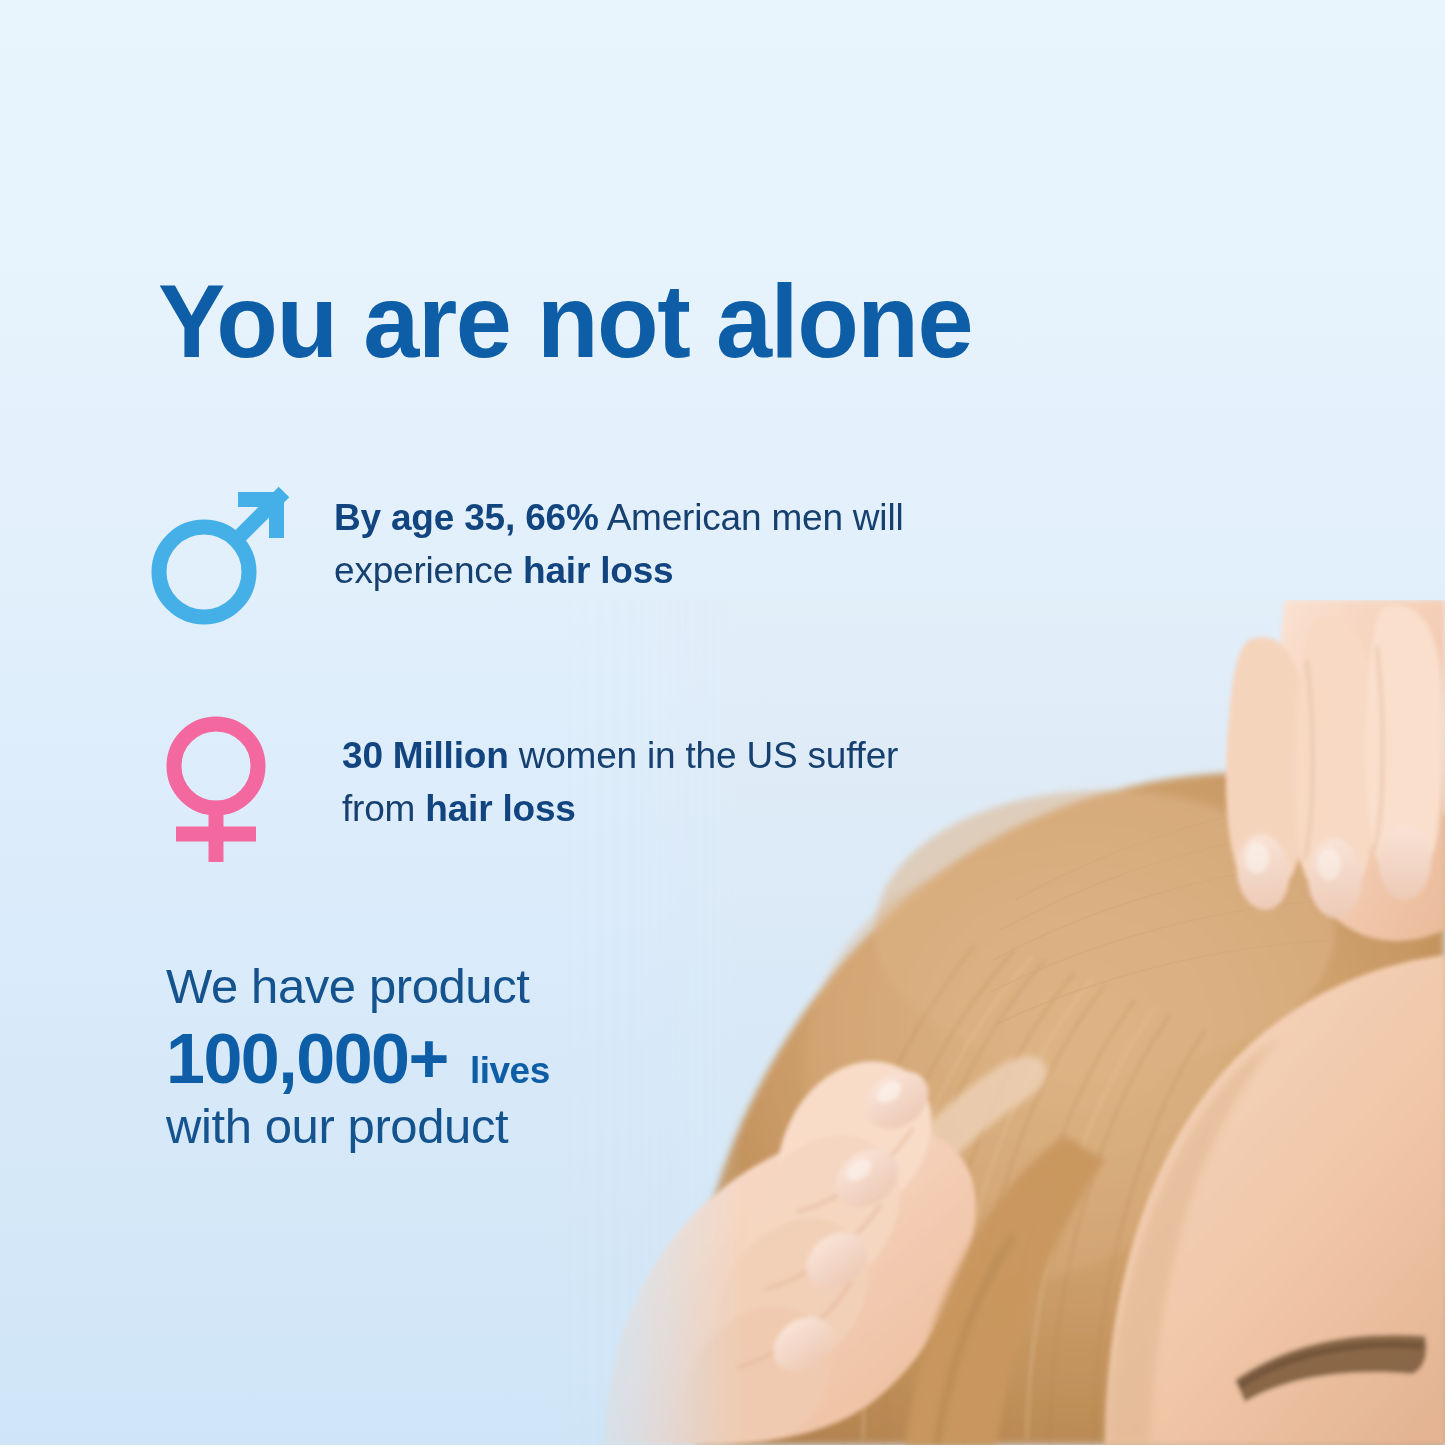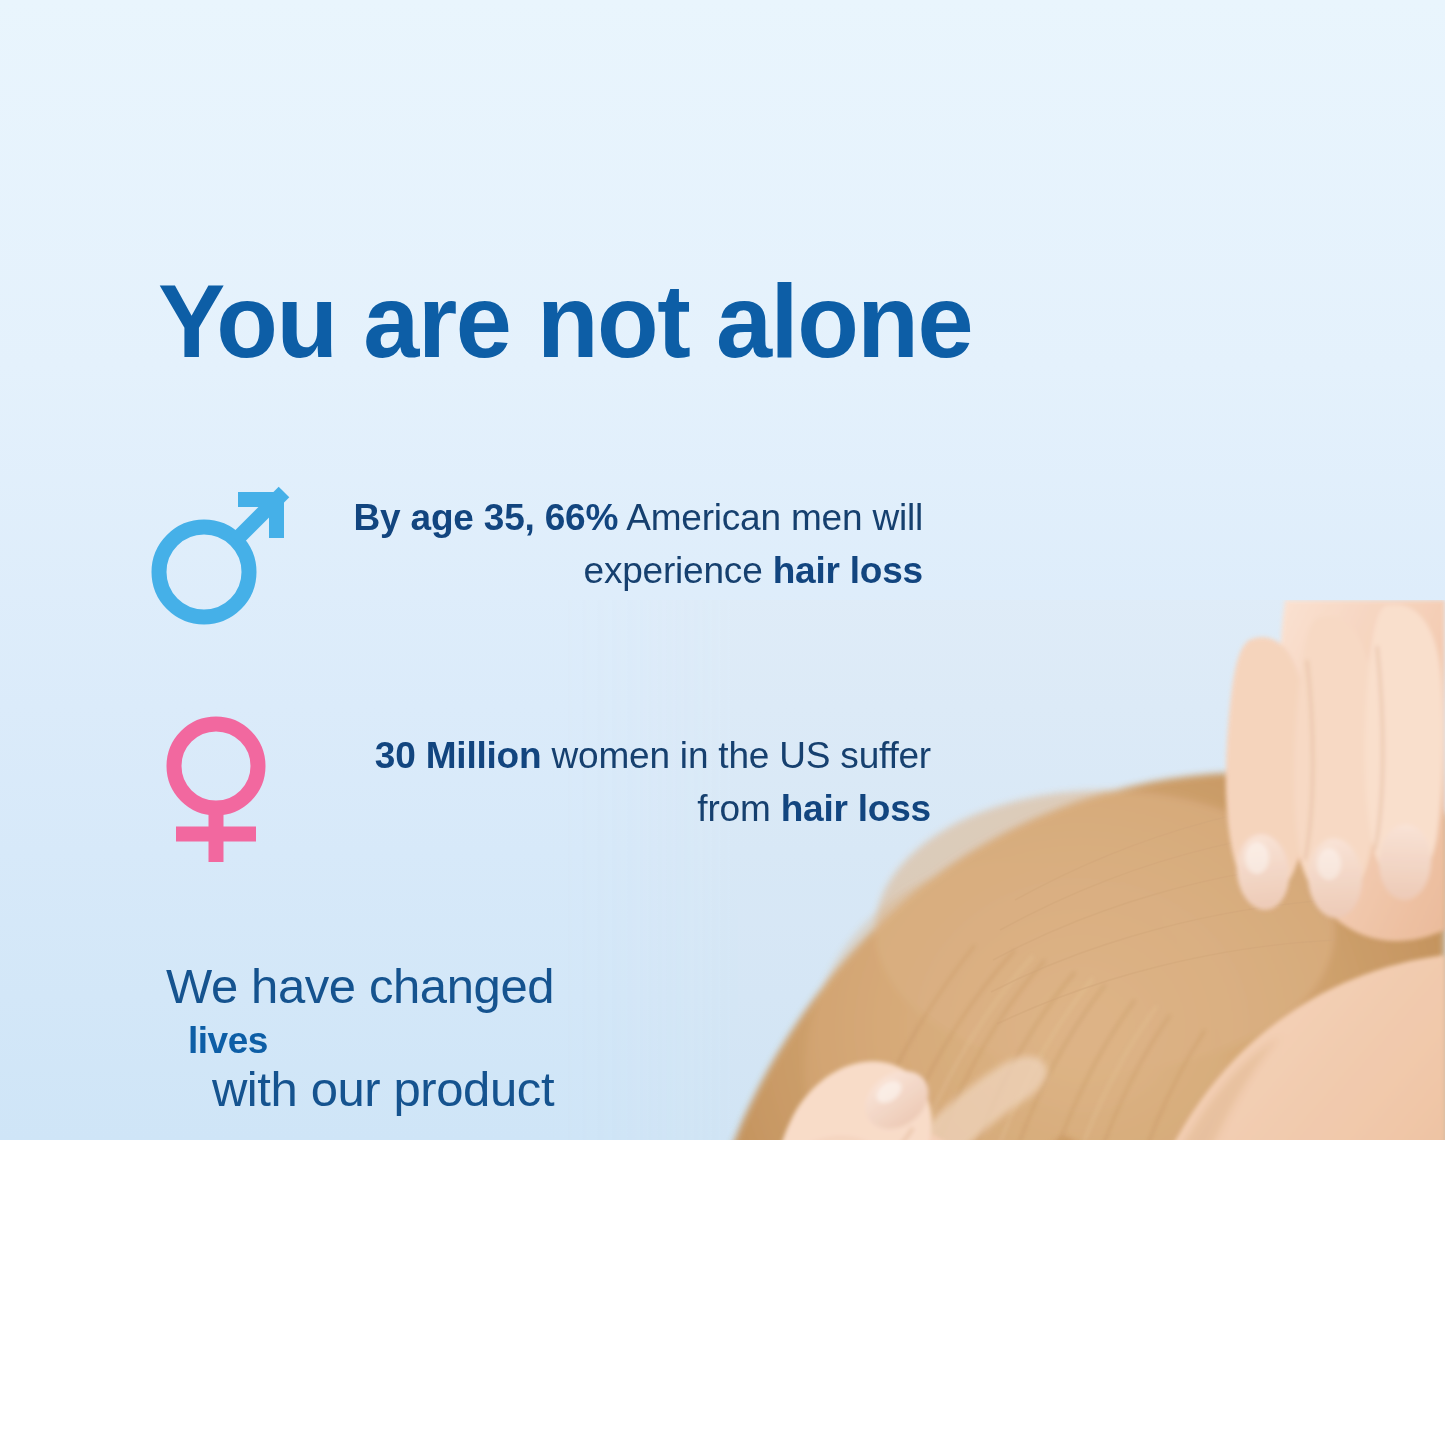--- a/index.html
+++ b/index.html
@@ -4,25 +4,24 @@
 <style>
   html, body {
     margin: 0;
     padding: 0;
     background: #ffffff;
   }
 
   .canvas {
     position: relative;
     width: 1445px;
-    height: 1140px;
+    height: 1445px;
     overflow: hidden;
     font-family: "Liberation Sans", sans-serif;
     background: linear-gradient(180deg, #e9f5fd 0%, #e4f1fc 32%, #dbebfa 62%, #cfe5f7 100%);
-    text-align: right;
   }
 
   
   .photo {
     position: absolute;
     left: 545px;
     top: 600px;
     width: 900px;
     height: 845px;
     overflow: hidden;
@@ -55,21 +54,21 @@
 
   .stat-icon {
     flex: 0 0 auto;
     width: 160px;
     height: 160px;
     margin-top: 2px;
   }
   .stat-icon svg { display: block; width: 100%; height: 100%; }
 
   .stat-text {
-    margin-left: 21px;
+    margin-left: 32px;
     margin-top: 24px;
     font-size: 37px;
     line-height: 1.42;
     color: #16406f;
     font-weight: 400;
     letter-spacing: -0.2px;
     max-width: 600px;
   }
   .stat-female .stat-text { margin-top: 22px; }
   .stat-text b { font-weight: 700; color: #12457f; }
@@ -311,20 +310,21 @@
           <line x1="26" y1="124" x2="106" y2="124"></line>
         </g>
       </svg>
     </div>
     <div class="stat-text">
       <b>30 Million</b><span> women in the US suffer from </span><b>hair loss</b>
     </div>
   </div>
 
   <div class="claim">
-    <div class="claim-line1">We have changed</div>
+    <div class="claim-line1">We have product</div>
     <div class="claim-line2">
+      <span class="claim-big">100,000+</span>
       <span class="claim-lives">lives</span>
     </div>
     <div class="claim-line3">with our product</div>
   </div>
 
 </div>
 
 </body></html>

